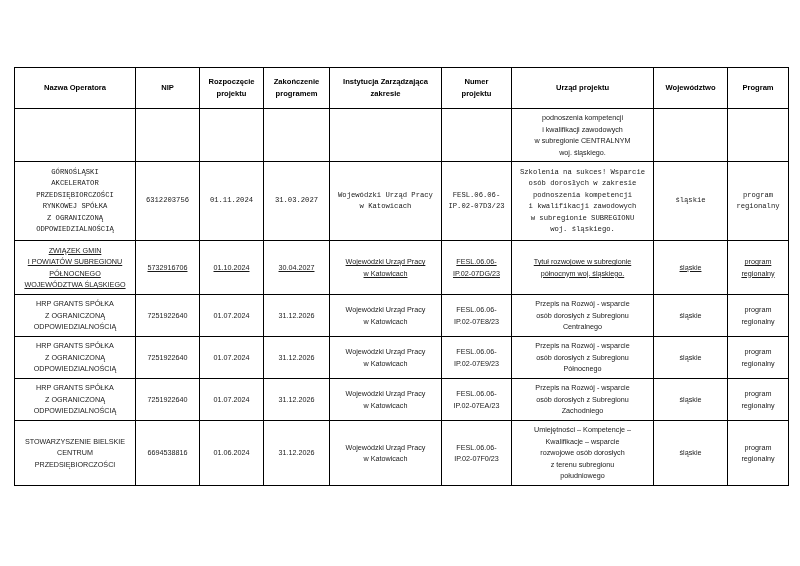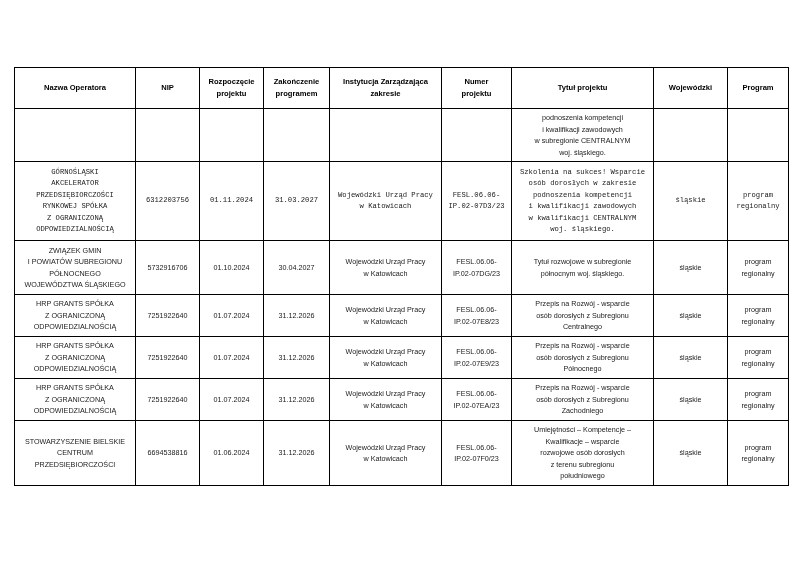--- a/index.html
+++ b/index.html
@@ -53,21 +53,21 @@
   col.c-end         { width: 66px; }
   col.c-institution { width: 112px; }
   col.c-number      { width: 70px; }
   col.c-title       { width: 142px; }
   col.c-voivodeship { width: 74px; }
   col.c-program     { width: 61px; }
   
   tr.h-head { height: 41px; }
   tr.r0 { height: 53px; }
   tr.r1 { height: 79px; font-family: Liberation Mono, monospace; }
-  tr.r2 { height: 54px; }
+  tr.r2 { height: 54px; text-decoration: underline; }
   tr.r3 { height: 42px; }
   tr.r4 { height: 42px; }
   tr.r5 { height: 42px; }
   tr.r6 { height: 65px; }
 </style>
 </head>
 <body>
 
 <div class="page">
   <table class="projects">
@@ -87,22 +87,22 @@
         <th>Nazwa Operatora</th>
         <th>NIP</th>
         <th>Rozpoczęcie
 projektu</th>
         <th>Zakończenie
 programem</th>
         <th>Instytucja Zarządzająca
 zakresie</th>
         <th>Numer
 projektu</th>
-        <th>Tytuł projektu</th>
-        <th>Wojewódzki</th>
+        <th>Urząd projektu</th>
+        <th>Województwo</th>
         <th>Program</th>
       </tr>
     </thead>
     <tbody>
       <tr class="r0">
         <td></td>
         <td></td>
         <td></td>
         <td></td>
         <td></td>
@@ -125,21 +125,21 @@
         <td>01.11.2024</td>
         <td>31.03.2027</td>
         <td>Wojewódzki Urząd Pracy
 w Katowicach</td>
         <td>FESL.06.06-
 IP.02-07D3/23</td>
         <td>Szkolenia na sukces! Wsparcie
 osób dorosłych w zakresie
 podnoszenia kompetencji
 i kwalifikacji zawodowych
-w kwalifikacji CENTRALNYM
+w subregionie SUBREGIONU
 woj. śląskiego.</td>
         <td>śląskie</td>
         <td>program
 regionalny</td>
       </tr>
       <tr class="r2">
         <td>ZWIĄZEK GMIN
 I POWIATÓW SUBREGIONU
 PÓŁNOCNEGO
 WOJEWÓDZTWA ŚLĄSKIEGO</td>

